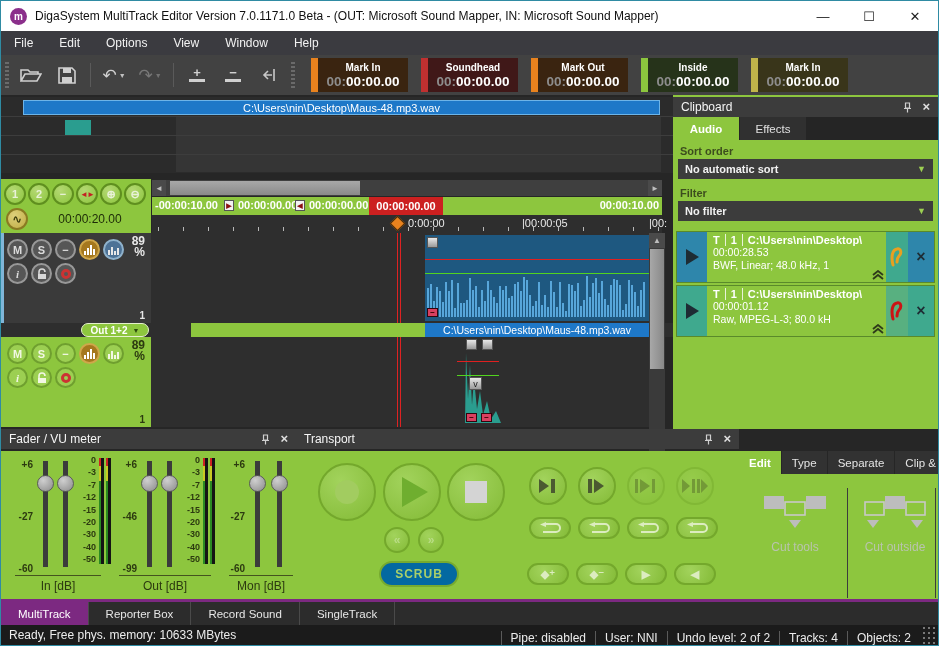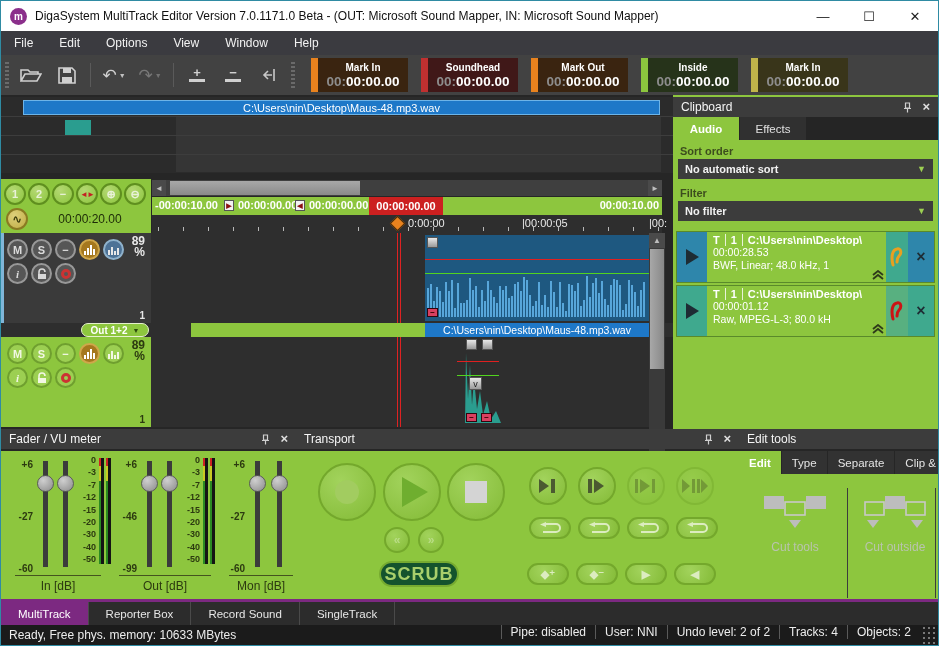--- a/index.html
+++ b/index.html
@@ -140,41 +140,41 @@
 .vubar{position:absolute;top:7px;width:5px;height:106px;background:#141414;}
 .vubar::before{content:"";position:absolute;left:0;top:0;width:2px;height:100%;background:linear-gradient(to top,#2a8a22 0 78%,#c8c822 78% 92%,#cc2222 92% 100%);}
 .glabel{position:absolute;top:124px;border-top:1px solid #44541f;padding-top:3px;text-align:center;font-size:12px;color:#2c3a10;}
 
 
 .bigbtn{position:absolute;top:12px;width:58px;height:58px;border-radius:50%;background:radial-gradient(circle at 38% 30%,#a2d35c,#84bb37);border:2px solid #74a82c;display:flex;align-items:center;justify-content:center;}
 .recdot{width:24px;height:24px;border-radius:50%;background:#a2cc60;}
 .playtri{width:0;height:0;border-left:26px solid #6fae2f;border-top:15px solid transparent;border-bottom:15px solid transparent;margin-left:6px;}
 .stopsq{width:22px;height:22px;background:#d4d4d4;}
 .smlbtn{position:absolute;top:76px;width:26px;height:26px;border-radius:50%;background:radial-gradient(circle at 38% 30%,#a2d35c,#84bb37);border:2px solid #74a82c;color:#b9dc85;font-size:12px;font-weight:bold;display:flex;align-items:center;justify-content:center;}
-.scrub{position:absolute;left:83px;top:110px;width:80px;height:26px;border-radius:13px;border:2px solid #76aa30;background:#14532d;color:#a8cf6b;font-size:18px;font-weight:bold;display:flex;align-items:center;justify-content:center;letter-spacing:1px;}
+.scrub{position:absolute;left:83px;top:110px;width:80px;height:26px;border-radius:13px;border:2px solid #76aa30;background:#0369a1;color:#a8cf6b;font-size:12px;font-weight:bold;display:flex;align-items:center;justify-content:center;letter-spacing:1px;}
 .rndbtn{position:absolute;top:16px;width:38px;height:38px;border-radius:50%;background:radial-gradient(circle at 38% 30%,#a2d35c,#84bb37);border:2px solid #74a82c;display:flex;align-items:center;justify-content:center;}
 .pillbtn{position:absolute;width:42px;height:22px;border-radius:11px;background:radial-gradient(circle at 38% 30%,#a2d35c,#84bb37);border:2px solid #74a82c;display:flex;align-items:center;justify-content:center;color:#dcecc0;font-size:11px;font-weight:bold;}
 .dis2{opacity:.45;}
 
 
 .etabs{position:absolute;top:22px;left:0;right:0;height:23px;background:#262626;display:flex;overflow:hidden;}
 .etab{padding:0 10px;display:flex;align-items:center;font-size:11.5px;color:#e4e4e4;background:#323232;margin-right:1px;white-space:nowrap;}
 .etab.act{background:#8dc63e;color:#fff;font-weight:bold;}
 .etbody{position:absolute;top:45px;left:0;right:0;bottom:0;background:#8dc63e;}
 .etool{position:absolute;top:20px;width:88px;display:flex;flex-direction:column;align-items:center;gap:10px;}
 .etool .tl{font-size:12px;color:#b9c4ae;}
 .etsep{position:absolute;top:14px;width:1px;height:110px;background:#3c3c3c;}
 
 
 .tabsbar{position:absolute;top:598px;left:0;right:0;height:26px;background:#2c2c2c;border-top:3px solid #7c2981;display:flex;}
 .btab{padding:0 17px;display:flex;align-items:center;font-size:11.5px;color:#e6e6e6;border-right:1px solid #4a4a4a;}
 .btab.act{background:#7c2981;color:#fff;}
 .statusbar{position:absolute;top:624px;left:0;right:0;bottom:0;background:#1b1b1b;display:flex;align-items:center;color:#ececec;font-size:12px;}
 .stleft{padding-left:8px;}
-.stcells{margin-left:auto;display:flex;height:100%;align-items:flex-start;}
+.stcells{margin-left:auto;display:flex;height:100%;align-items:flex-end;}
 .stcell{padding:0 9px;border-left:1px solid #5a5a5a;height:70%;display:flex;align-items:center;}
 .stgrip{width:14px;height:100%;background:radial-gradient(circle at 3px 3px,#777 1px,transparent 1.5px);background-size:5px 5px;background-position:bottom right;margin:0 2px;}
 svg{display:block;}
 </style>
 </head>
 <body>
 
 <div class="win">
 
   <div class="titlebar">
@@ -809,23 +809,20 @@
       <div class="pillbtn" style="left:329px;top:112px">
           <span>▶</span>
         </div>
       <div class="pillbtn" style="left:378px;top:112px">
           <span>◀</span>
         </div>
     </div>
   </div>
 
   <div class="panel" id="edittoolspanel">
-    <div class="ptitle">
-      <span>Edit tools</span>
-    </div>
     <div class="etabs">
       <div class="etab act">Edit</div>
       <div class="etab">Type</div>
       <div class="etab">Separate</div>
       <div class="etab">Clip &amp; I</div>
     </div>
     <div class="etbody">
       <div class="etool" style="left:12px">
         <svg width="62" height="36">
           <rect x="0" y="2" width="20" height="13" fill="#bdbdbd"></rect>

